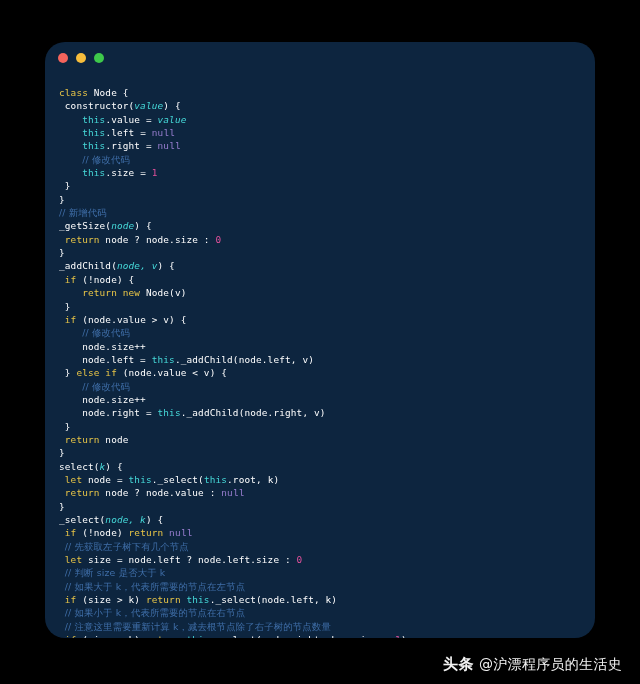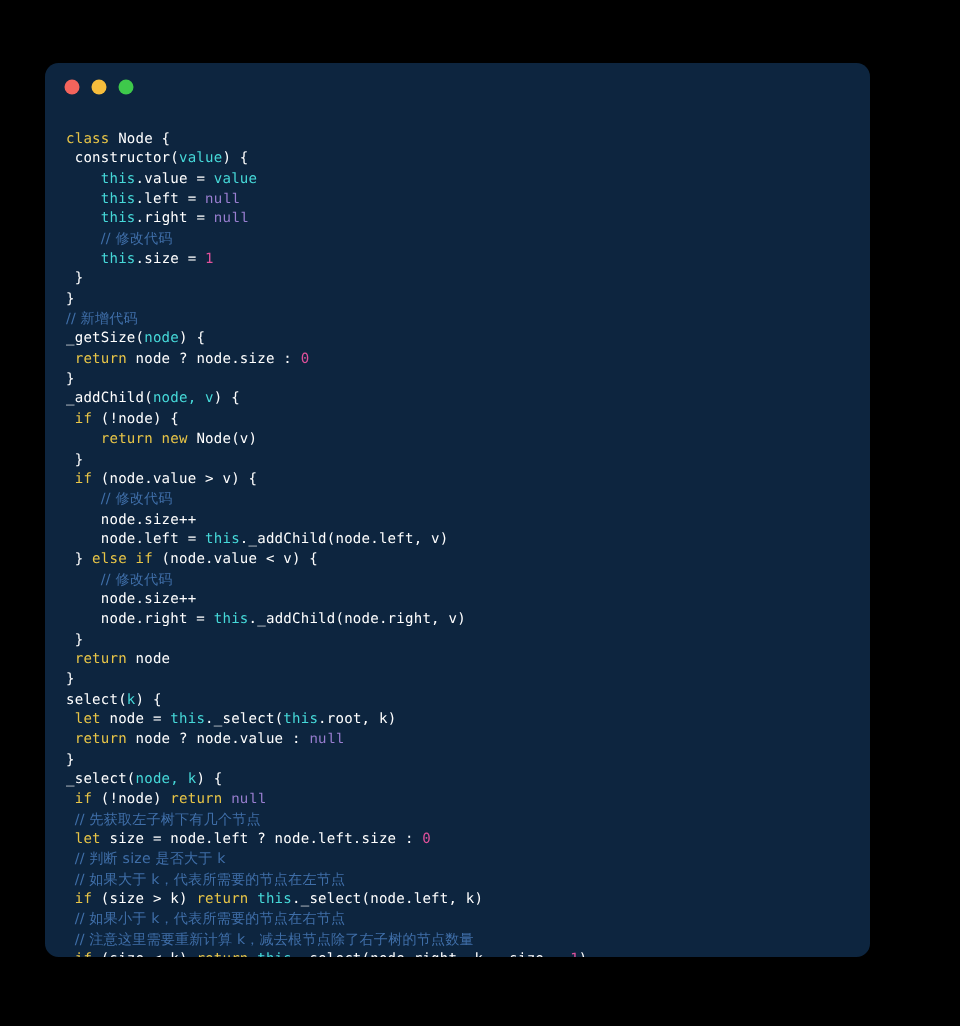--- a/index.html
+++ b/index.html
@@ -17,26 +17,26 @@
 
   #screen {
     position: absolute;
     inset: 0;
     background: #000000;
   }
 
   
   #code-window {
     position: absolute;
-    left: 30px;
+    left: 45px;
     top: 42px;
     width: 550px;
     height: 596px;
     background: #0d253f;
-    border-radius: 9px;
+    border-radius: 20px;
     box-sizing: border-box;
     overflow: hidden;
   }
 
   #titlebar {
     height: 32px;
     display: flex;
     align-items: center;
     padding-left: 13px;
     box-sizing: border-box;
@@ -62,21 +62,21 @@
   }
   .line {
     height: 13.35px;
     white-space: pre;
   }
 
   
   .kw      { color: #e8c547; }           
   .plain   { color: #ffffff; }           
   .this    { color: #46d9d9; }           
-  .param   { color: #46d9d9; }           
+  .param   { color: #46d9d9; font-style: italic; }           
   .nul     { color: #9a7fd1; font-family: Liberation Mono, monospace; }           
   .num     { color: #e0519b; }           
   .cmt-cn  { color: #3f6ea8; font-family: "DejaVu Sans", sans-serif; }
 
   
   #watermark {
     position: absolute;
     right: 18px;
     bottom: 10px;
     display: flex;
@@ -105,14 +105,18 @@
     <div id="titlebar">
       <span class="dot red"></span>
       <span class="dot yellow"></span>
       <span class="dot green"></span>
     </div>
 
     <div id="code-area"><div class="line"><span class="kw">class </span><span class="plain">Node {</span></div><div class="line"><span class="plain"> constructor</span><span class="plain">(</span><span class="param">value</span><span class="plain">) {</span></div><div class="line"><span class="plain">    </span><span class="this">this</span><span class="plain">.value = </span><span class="param">value</span></div><div class="line"><span class="plain">    </span><span class="this">this</span><span class="plain">.left = </span><span class="nul">null</span></div><div class="line"><span class="plain">    </span><span class="this">this</span><span class="plain">.right = </span><span class="nul">null</span></div><div class="line"><span class="plain">    </span><span class="cmt-cn">// 修改代码</span></div><div class="line"><span class="plain">    </span><span class="this">this</span><span class="plain">.size = </span><span class="num">1</span></div><div class="line"><span class="plain"> }</span></div><div class="line"><span class="plain">}</span></div><div class="line"><span class="cmt-cn">// 新增代码</span></div><div class="line"><span class="plain">_getSize</span><span class="plain">(</span><span class="param">node</span><span class="plain">) {</span></div><div class="line"><span class="plain"> </span><span class="kw">return </span><span class="plain">node ? node.size : </span><span class="num">0</span></div><div class="line"><span class="plain">}</span></div><div class="line"><span class="plain">_addChild</span><span class="plain">(</span><span class="param">node, v</span><span class="plain">) {</span></div><div class="line"><span class="plain"> </span><span class="kw">if</span><span class="plain"> (!node) {</span></div><div class="line"><span class="plain">    </span><span class="kw">return new </span><span class="plain">Node(v)</span></div><div class="line"><span class="plain"> }</span></div><div class="line"><span class="plain"> </span><span class="kw">if</span><span class="plain"> (node.value &gt; v) {</span></div><div class="line"><span class="plain">    </span><span class="cmt-cn">// 修改代码</span></div><div class="line"><span class="plain">    node.size++</span></div><div class="line"><span class="plain">    node.left = </span><span class="this">this</span><span class="plain">._addChild(node.left, v)</span></div><div class="line"><span class="plain"> } </span><span class="kw">else if</span><span class="plain"> (node.value &lt; v) {</span></div><div class="line"><span class="plain">    </span><span class="cmt-cn">// 修改代码</span></div><div class="line"><span class="plain">    node.size++</span></div><div class="line"><span class="plain">    node.right = </span><span class="this">this</span><span class="plain">._addChild(node.right, v)</span></div><div class="line"><span class="plain"> }</span></div><div class="line"><span class="plain"> </span><span class="kw">return </span><span class="plain">node</span></div><div class="line"><span class="plain">}</span></div><div class="line"><span class="plain">select</span><span class="plain">(</span><span class="param">k</span><span class="plain">) {</span></div><div class="line"><span class="plain"> </span><span class="kw">let </span><span class="plain">node = </span><span class="this">this</span><span class="plain">._select(</span><span class="this">this</span><span class="plain">.root, k)</span></div><div class="line"><span class="plain"> </span><span class="kw">return </span><span class="plain">node ? node.value : </span><span class="nul">null</span></div><div class="line"><span class="plain">}</span></div><div class="line"><span class="plain">_select</span><span class="plain">(</span><span class="param">node, k</span><span class="plain">) {</span></div><div class="line"><span class="plain"> </span><span class="kw">if</span><span class="plain"> (!node) </span><span class="kw">return </span><span class="nul">null</span></div><div class="line"><span class="plain"> </span><span class="cmt-cn">// 先获取左子树下有几个节点</span></div><div class="line"><span class="plain"> </span><span class="kw">let </span><span class="plain">size = node.left ? node.left.size : </span><span class="num">0</span></div><div class="line"><span class="plain"> </span><span class="cmt-cn">// 判断 size 是否大于 k</span></div><div class="line"><span class="plain"> </span><span class="cmt-cn">// 如果大于 k，代表所需要的节点在左节点</span></div><div class="line"><span class="plain"> </span><span class="kw">if</span><span class="plain"> (size &gt; k) </span><span class="kw">return </span><span class="this">this</span><span class="plain">._select(node.left, k)</span></div><div class="line"><span class="plain"> </span><span class="cmt-cn">// 如果小于 k，代表所需要的节点在右节点</span></div><div class="line"><span class="plain"> </span><span class="cmt-cn">// 注意这里需要重新计算 k，减去根节点除了右子树的节点数量</span></div><div class="line"><span class="plain"> </span><span class="kw">if</span><span class="plain"> (size &lt; k) </span><span class="kw">return </span><span class="this">this</span><span class="plain">._select(node.right, k - size - </span><span class="num">1</span><span class="plain">)</span></div></div>
 
   </div>
 
+  <div id="watermark">
+    <span id="wm-brand">头条</span>
+    <span id="wm-handle">@沪漂程序员的生活史</span>
+  </div>
 
 </div>
 
 </body></html>

